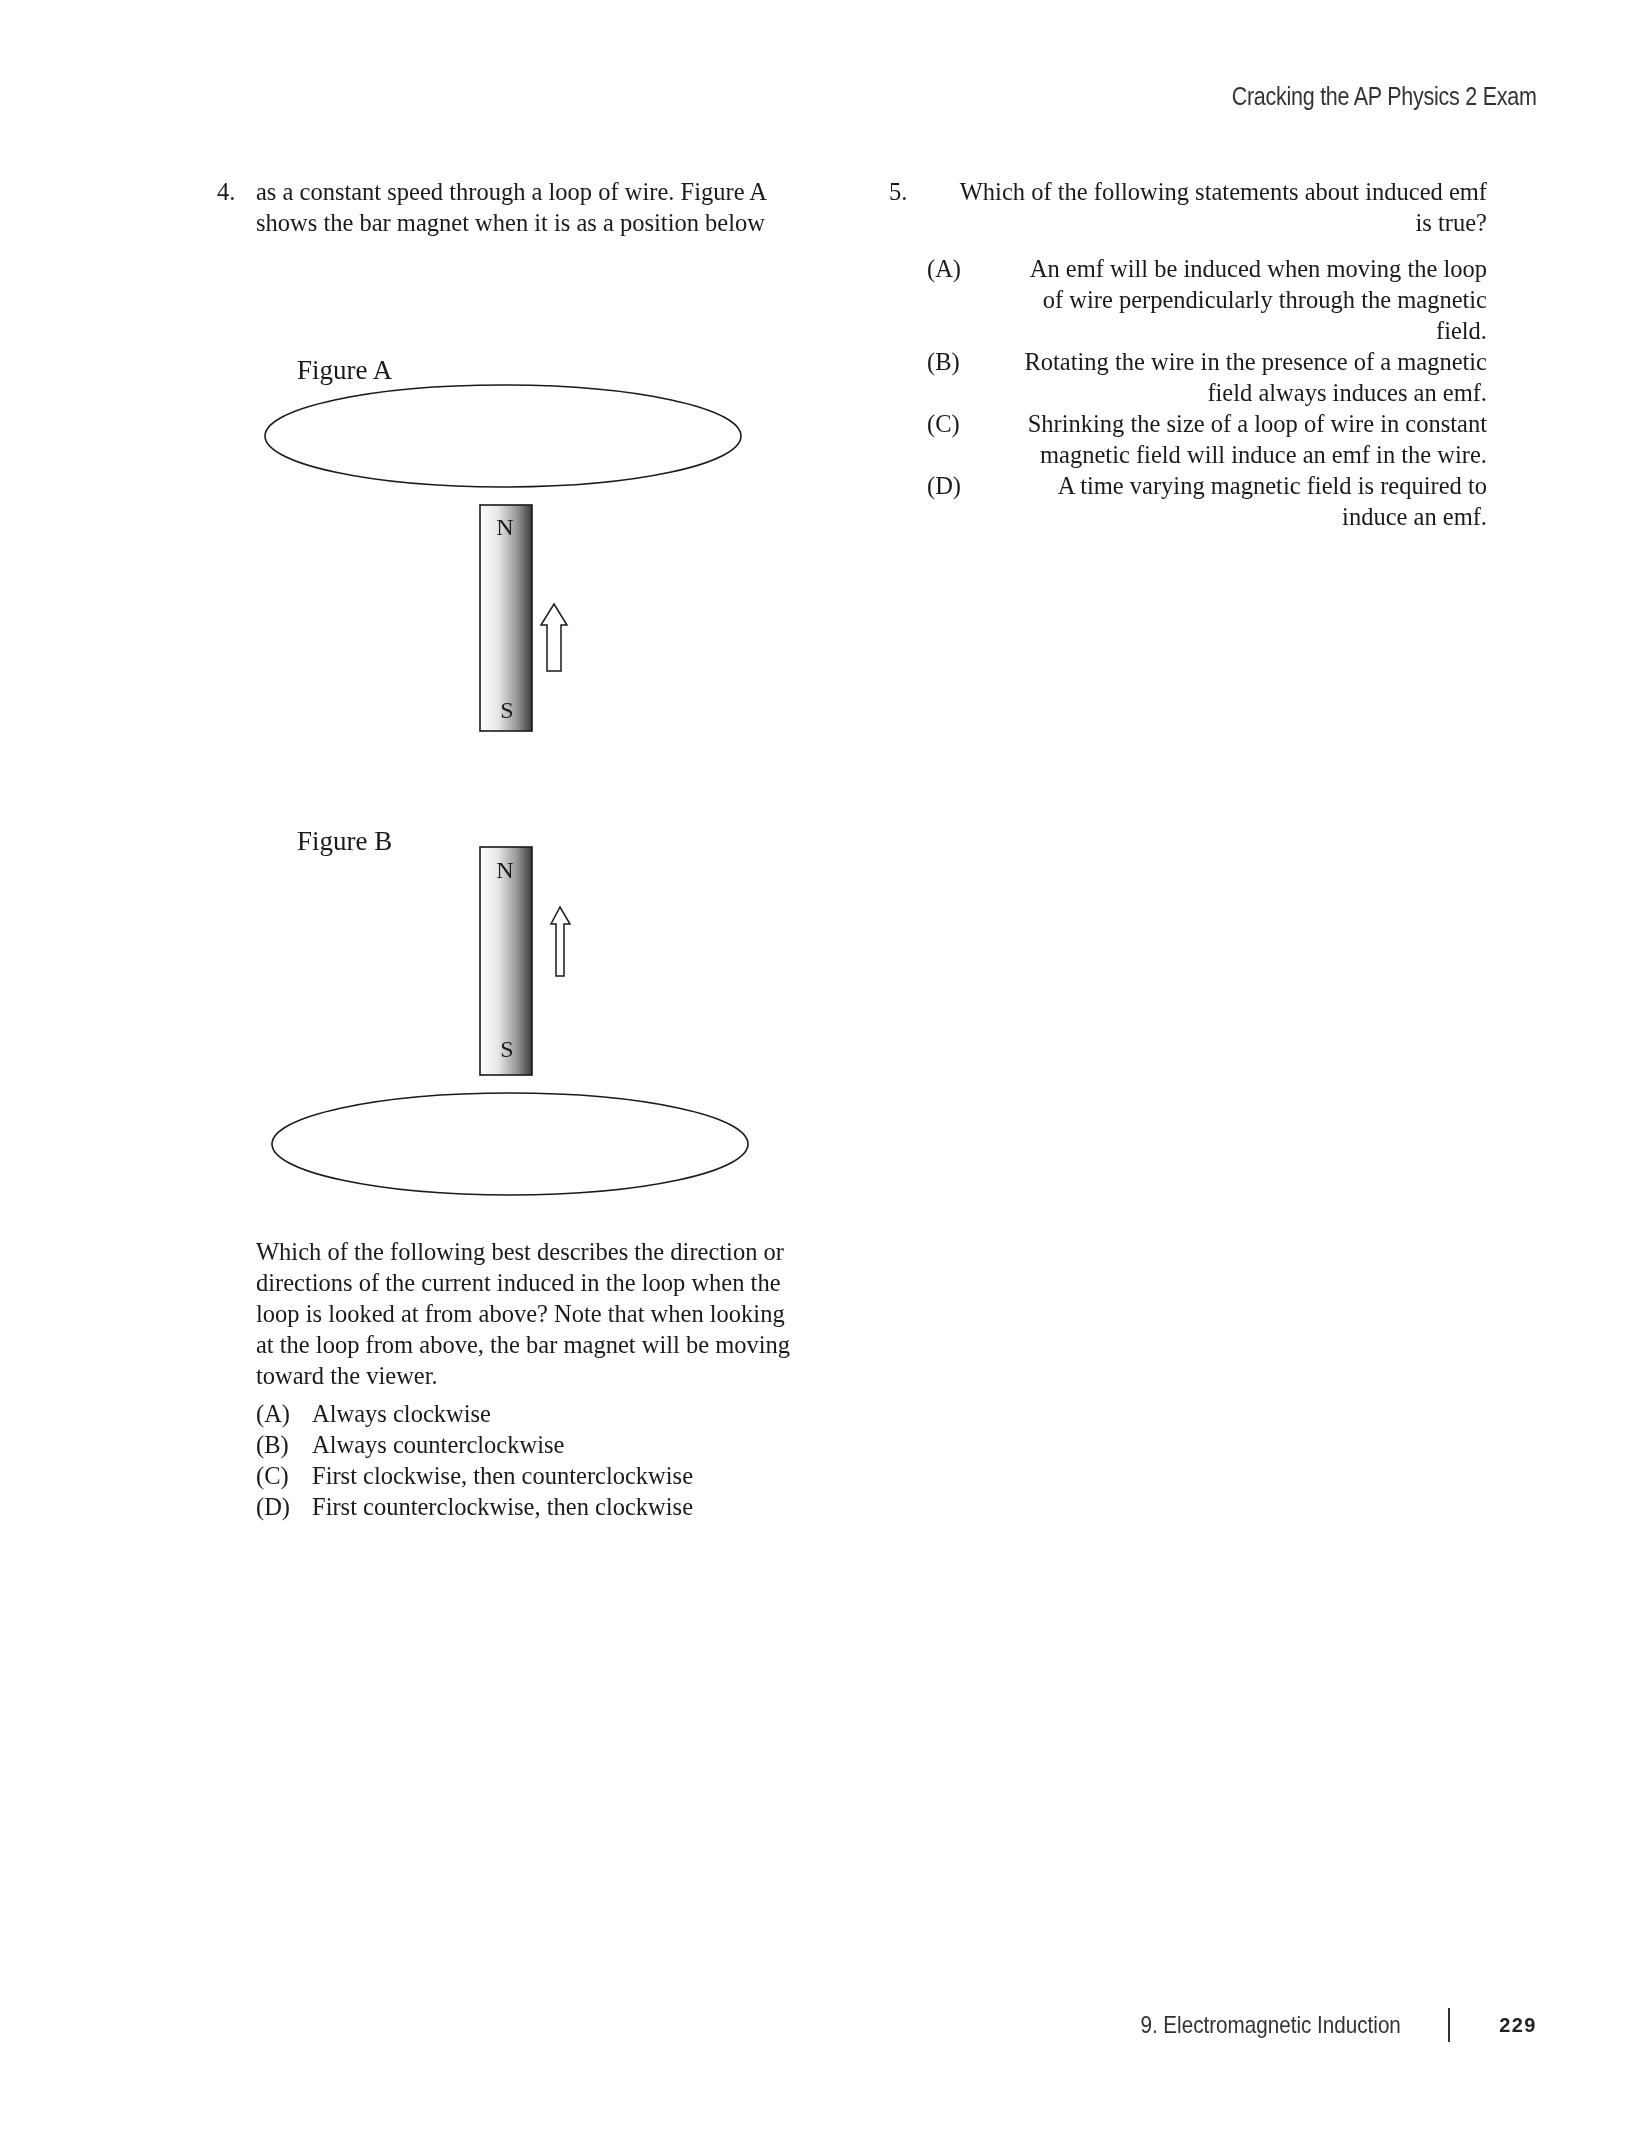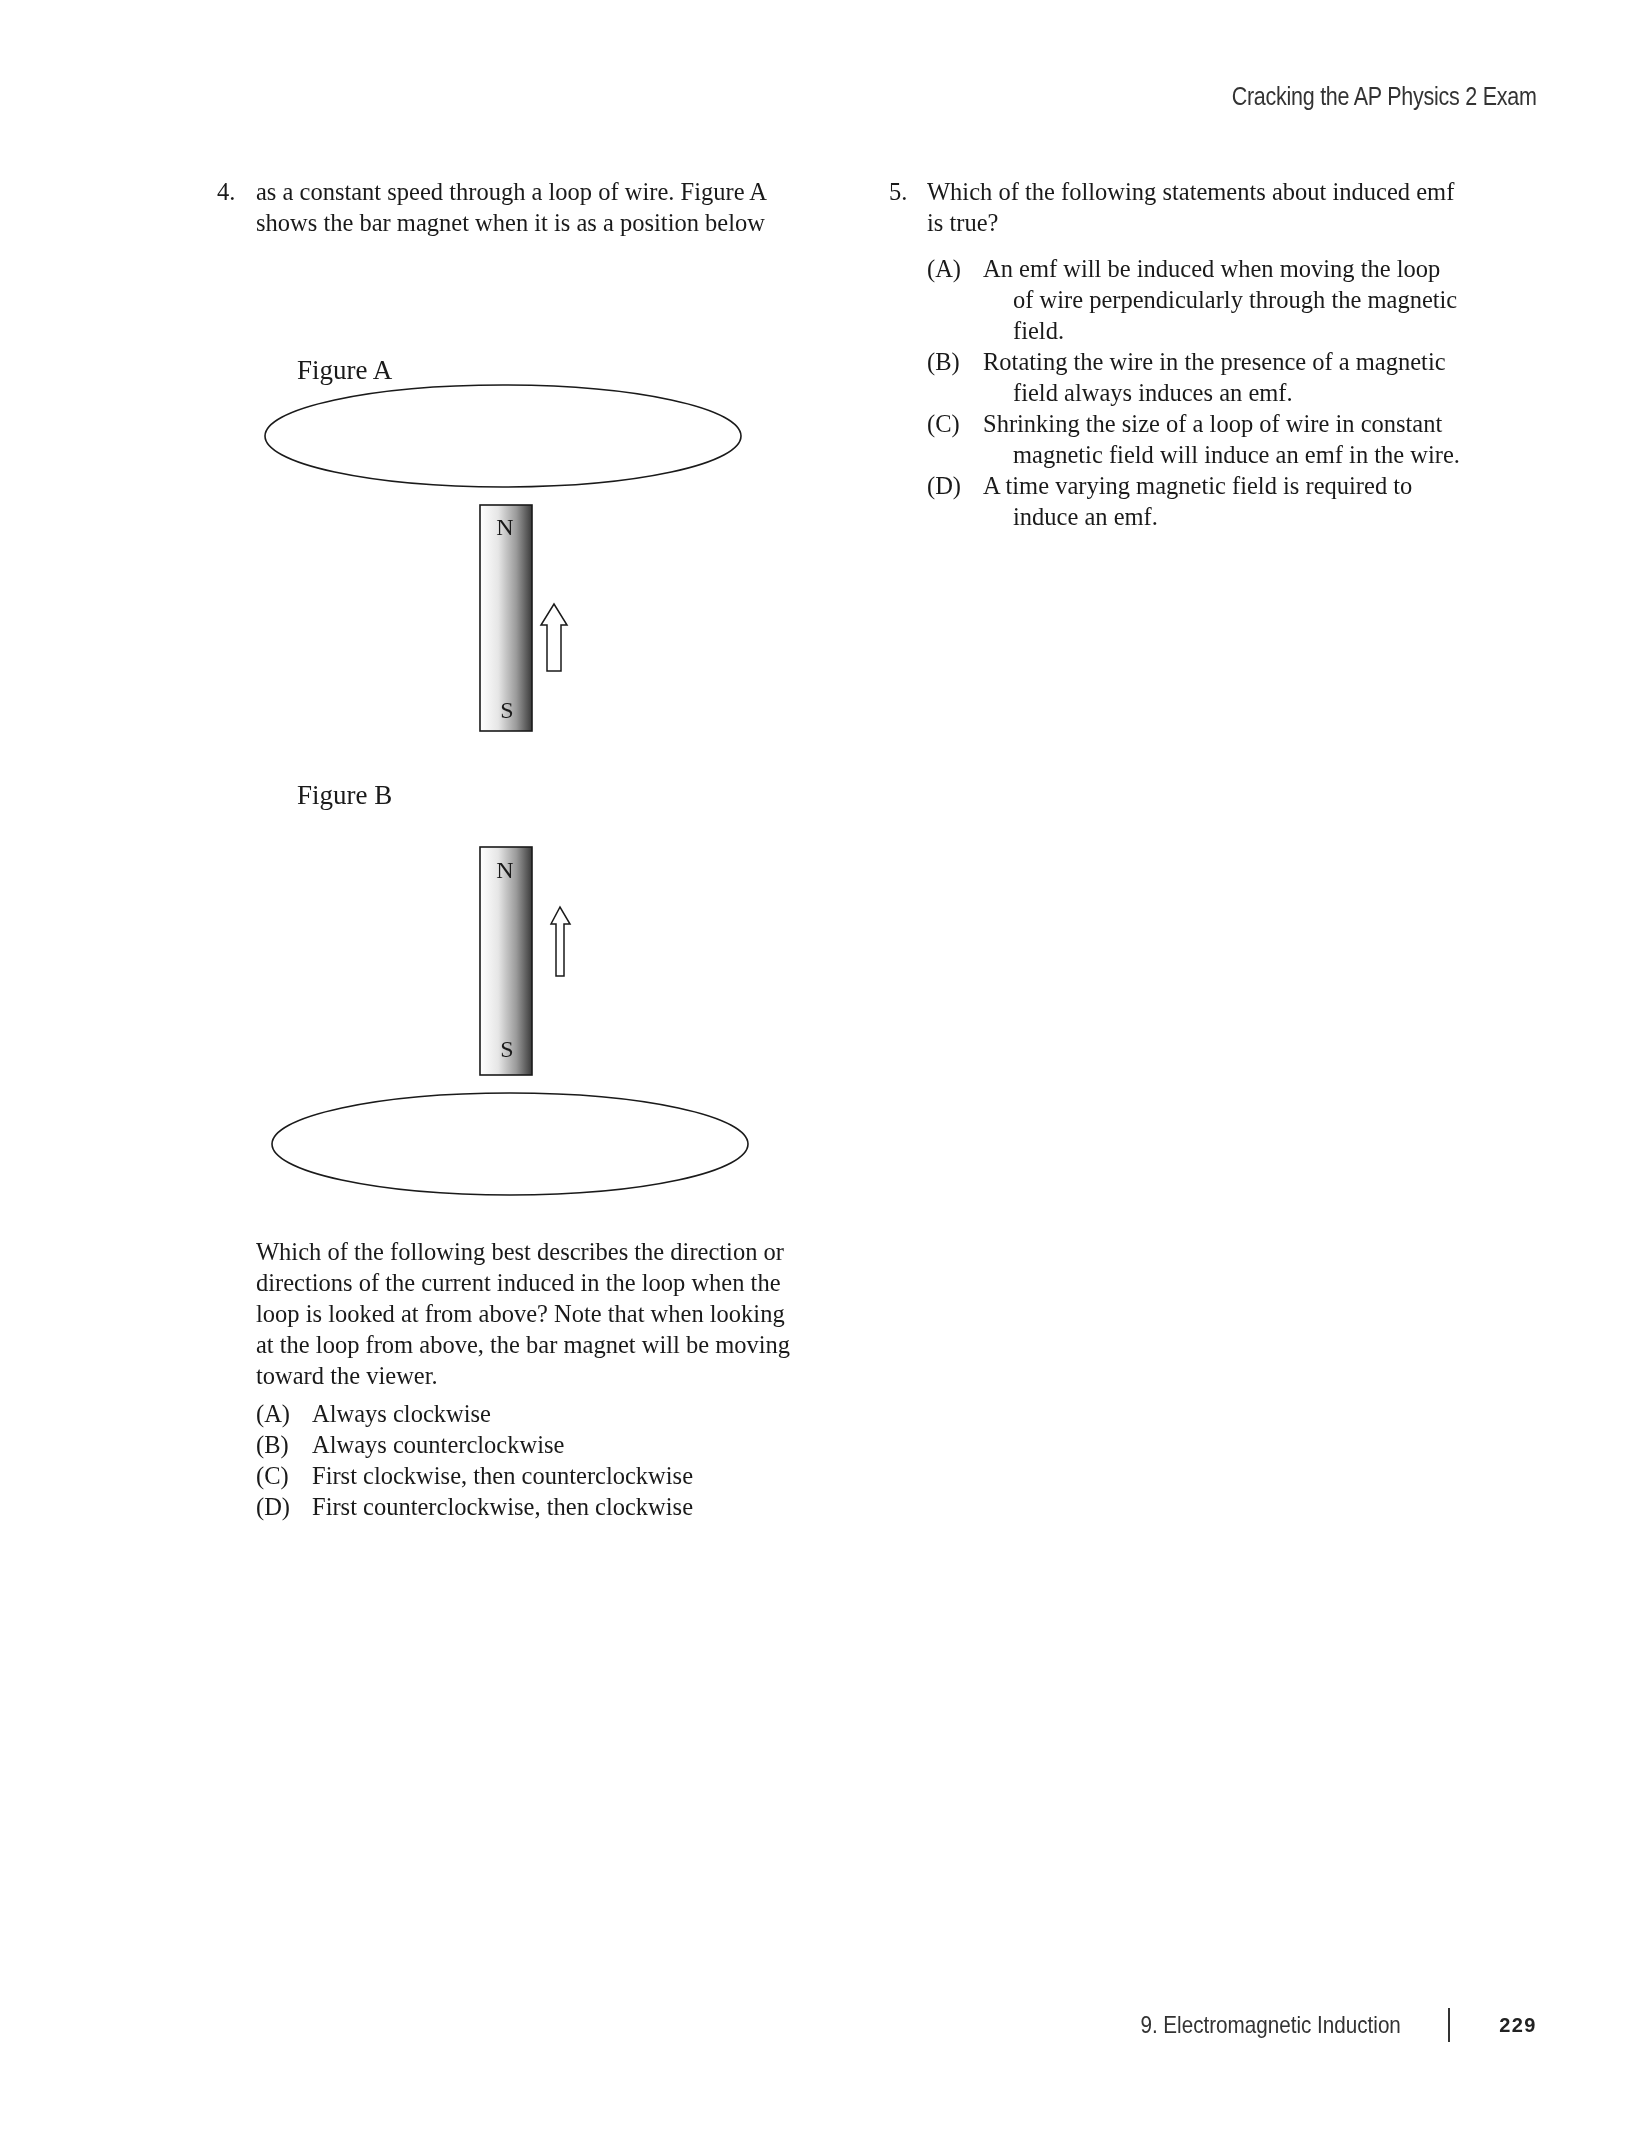--- a/index.html
+++ b/index.html
@@ -14,33 +14,33 @@
   }
 
   .question { position: absolute; font-size: 24.5px; line-height: 31px; }
   .q-num { position: absolute; left: 0; top: 0; }
   .q-body { position: absolute; top: 0; }
 
   #q4 { left: 217px; top: 176px; width: 600px; }
   #q4 .q-body { left: 39px; width: 560px; }
 
   #q5 { left: 889px; top: 176px; width: 600px; }
-  #q5 .q-body { left: 38px; width: 560px; }
+  #q5 .q-body { left: 38px; width: 560px; text-align: right; }
 
   .opts { list-style: none; margin: 0; padding: 0; }
   .opt { position: relative; }
   .opt-label { position: absolute; left: 0; top: 0; }
 
   #q5-opts { margin-top: 15px; }
   #q5-opts .opt { padding-left: 56px; text-indent: 0; }
   #q5-opts .opt-text { display: block; padding-left: 30px; text-indent: -30px; }
 
   .figure-label { position: absolute; font-size: 27px; }
   #fig-a-label { left: 297px; top: 355px; }
-  #fig-b-label { left: 297px; top: 780px; }
+  #fig-b-label { left: 297px; top: 826px; }
 
   #figure-svg { position: absolute; left: 0; top: 0; width: 1640px; height: 2129px; pointer-events: none; }
 
   .pole { font-family: "Liberation Serif", "DejaVu Serif", serif; font-size: 24px; fill: #1a1a1a; }
 
   #q4-follow { position: absolute; left: 256px; top: 1236px; width: 580px; font-size: 24.5px; line-height: 31px; }
   #q4-opts { position: absolute; left: 256px; top: 1398px; font-size: 24.5px; line-height: 31px; }
   #q4-opts .opt { padding-left: 56px; }
 
   .footer { position: absolute; top: 2008px; right: 103px; height: 34px; display: flex; align-items: center; gap: 33px; }

